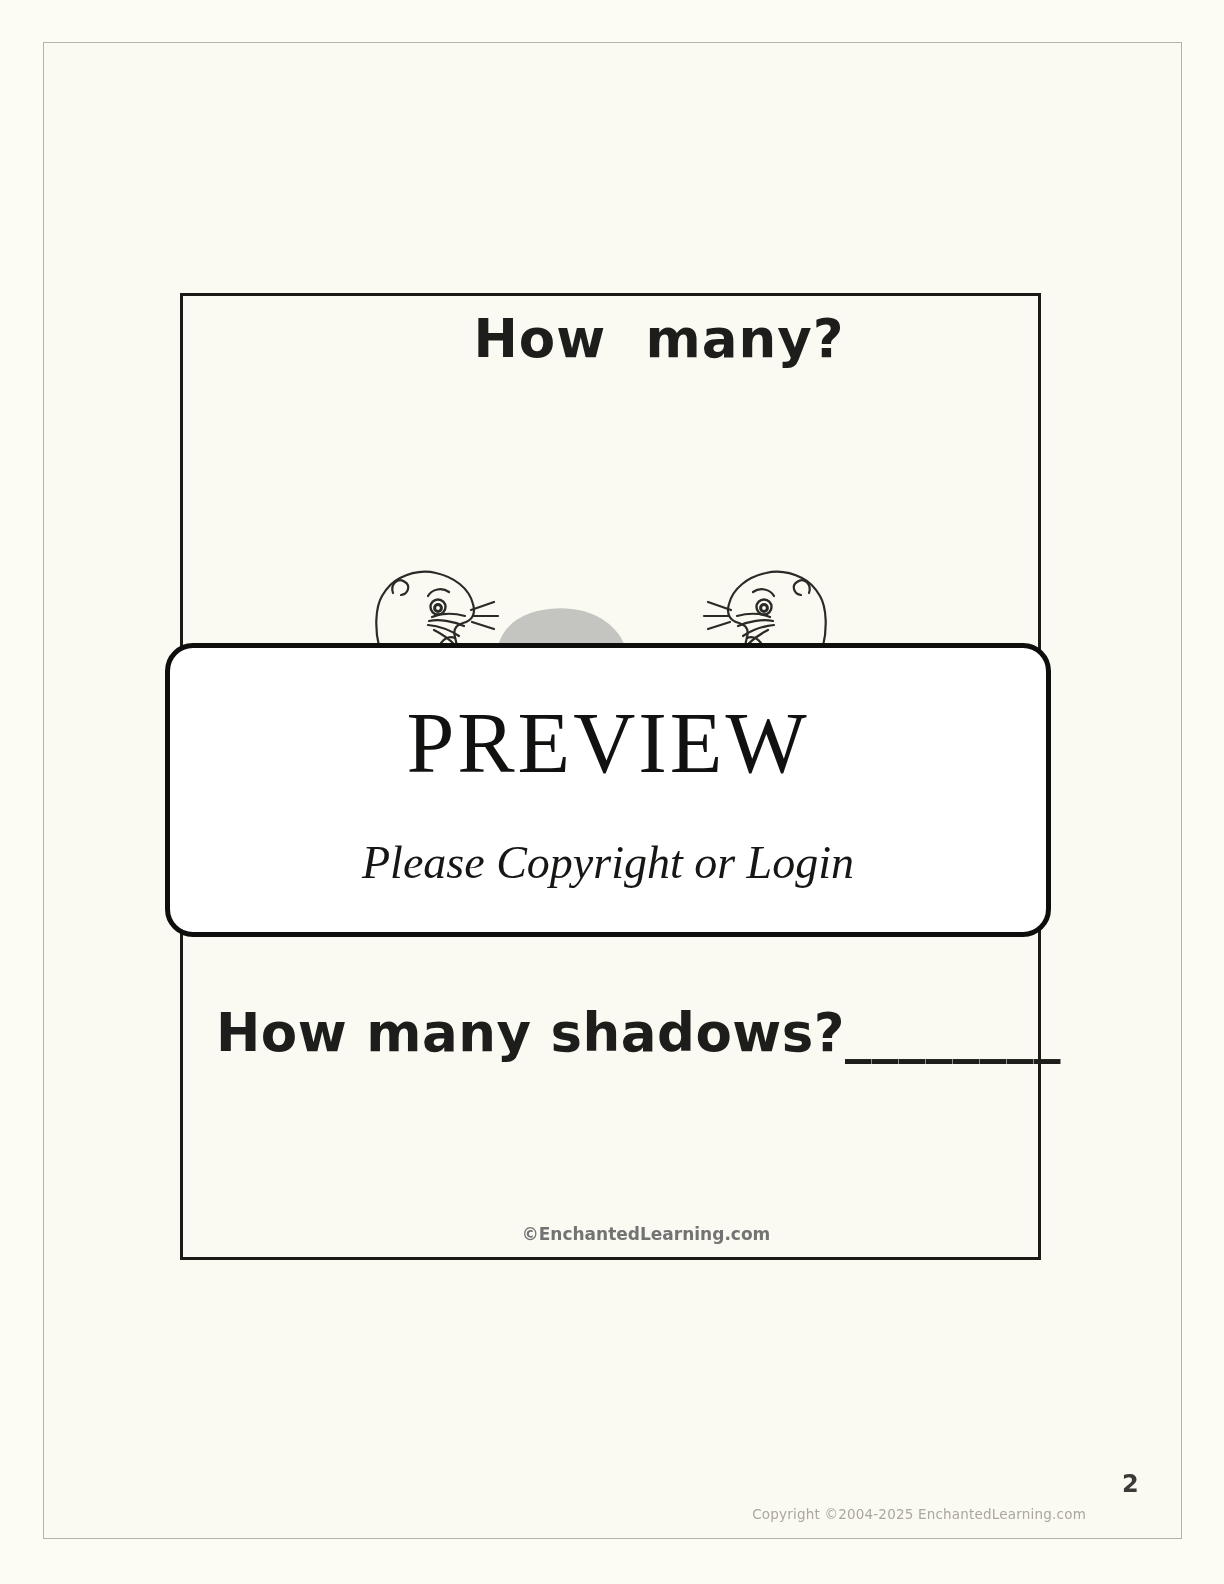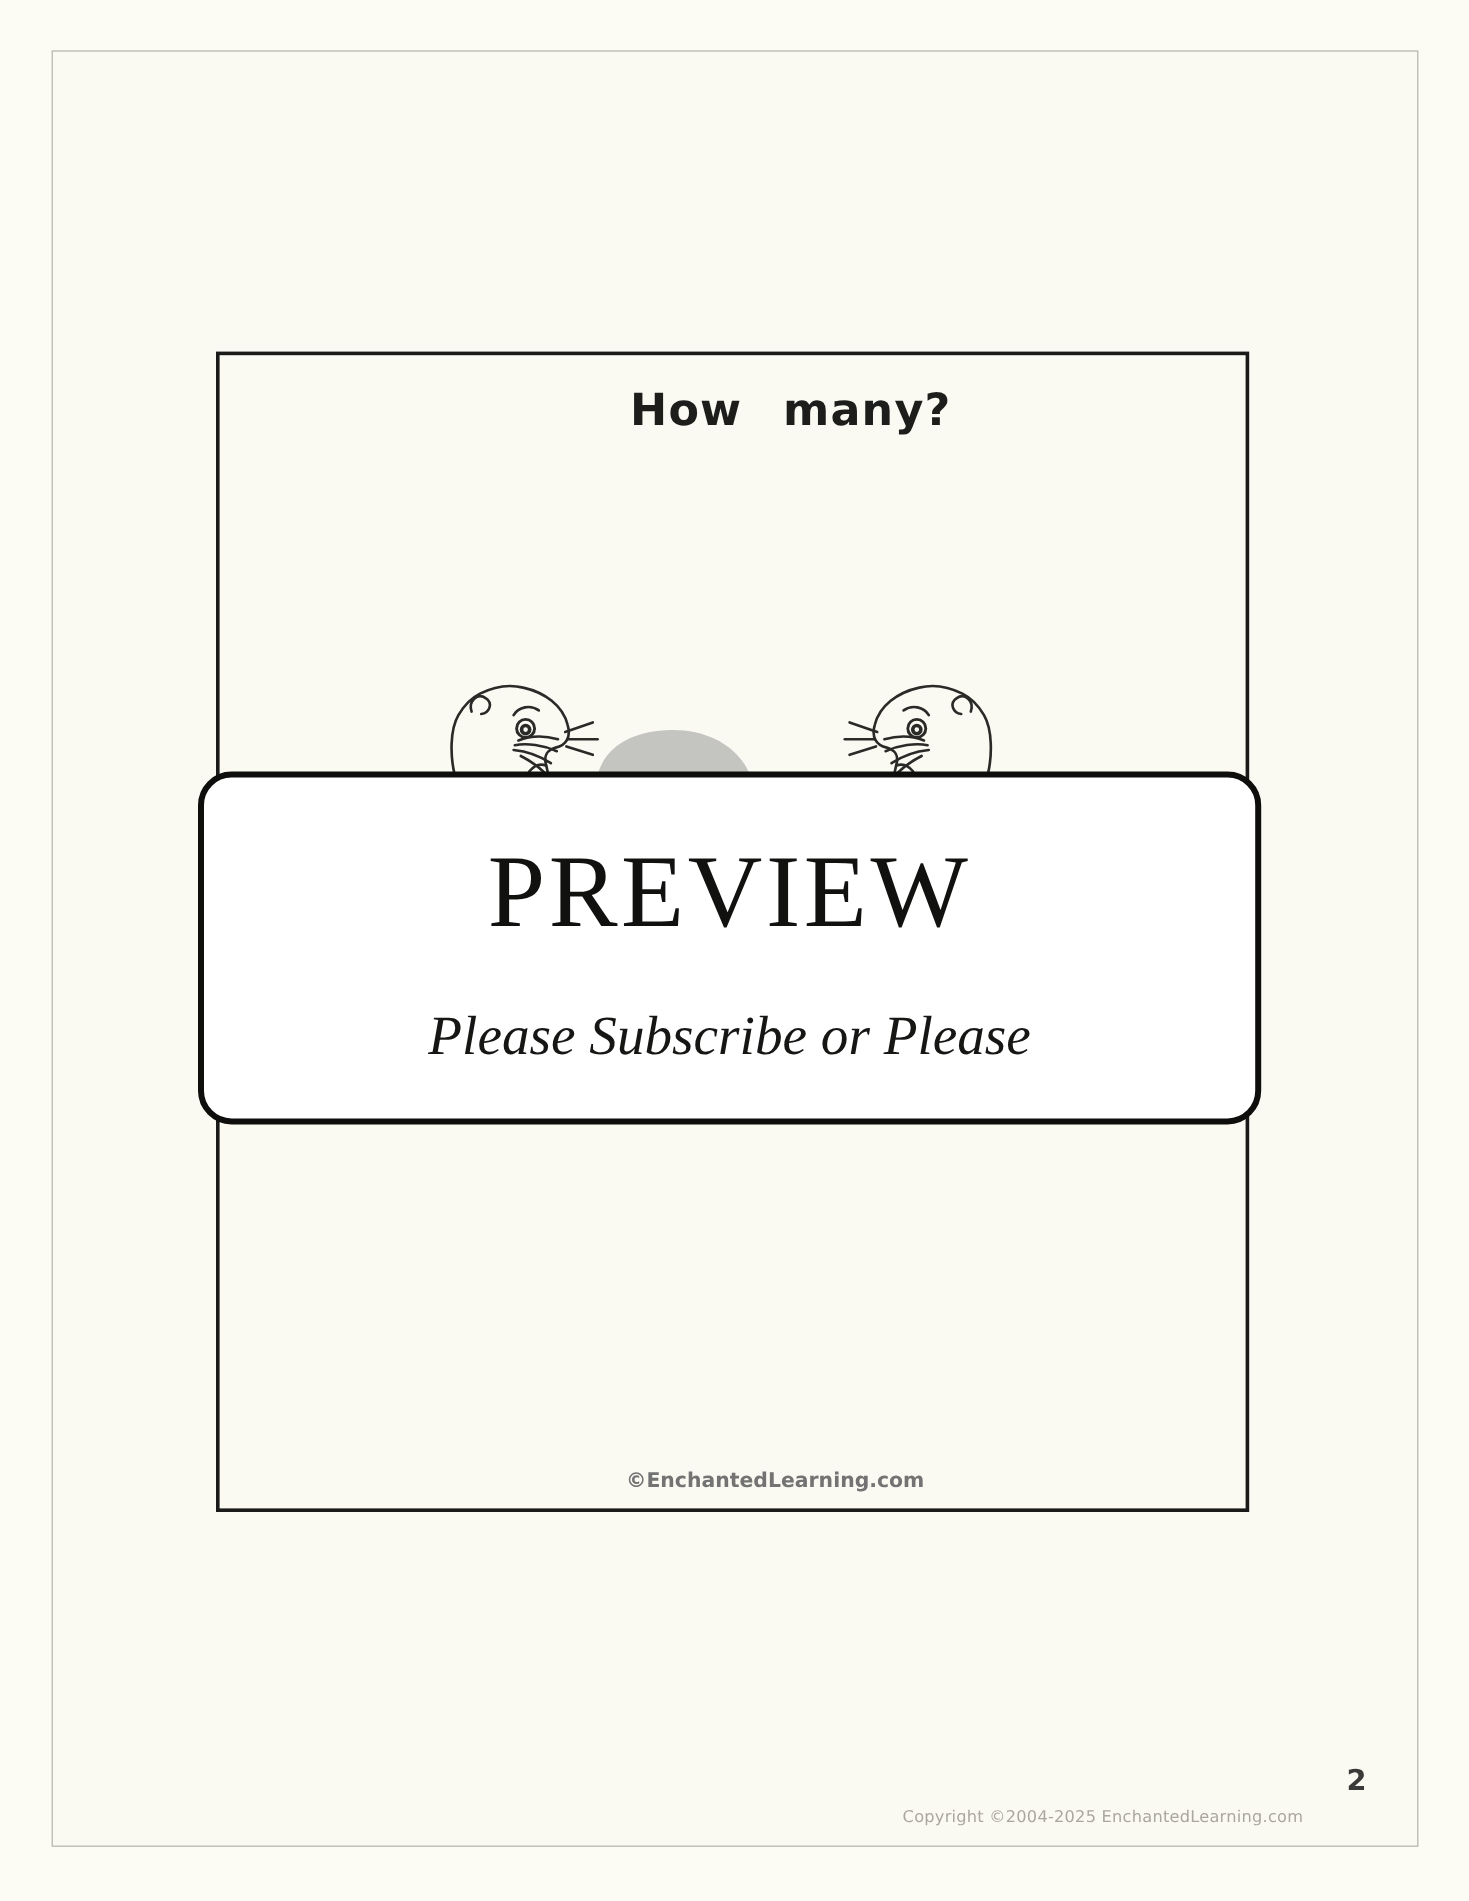--- a/index.html
+++ b/index.html
@@ -21,24 +21,24 @@
   .ws-box {
     position:absolute;
     left:180px; top:293px;
     width:861px; height:967px;
     border:3px solid #1a1a18;
     background:#fbfaf2;
     z-index:1;
   }
   .ws-title {
     position:absolute;
-    left:180px; top:320px;
+    left:180px; top:308px;
     width:958px;
     text-align:center;
-    font-size:37px;
+    font-size:53px;
     font-weight:bold;
     letter-spacing:1px;
     word-spacing:20px;
     color:#1d1d1b;
     z-index:2;
     white-space:nowrap;
   }
   .scene-art { position:absolute; z-index:2; }
   .art-groundhog-left  { left:372px; top:566px; }
   .art-shadow          { left:497px; top:608px; }
@@ -163,24 +163,25 @@
       <path d="M62,64 c8,4 16,10 21,15"></path>
       <path d="M99,44 l23,-8"></path>
       <path d="M101,50 l25,0"></path>
       <path d="M100,56 l22,7"></path>
       <path d="M69,77 c4,-5 9,-7 14,-5"></path>
     </g>
   </svg>
 
   <div class="preview-box">
     <div class="preview-title">PREVIEW</div>
-    <div class="preview-subtitle">Please Subscribe or Please</div>
+    <div class="preview-subtitle">Please Copyright or Login</div>
   </div>
 
   <div class="questions">
+    <div class="question-line">How many shadows?________</div>
   </div>
 
   <div class="site-credit">©EnchantedLearning.com</div>
 
   <div class="footer-copyright">Copyright ©2004-2025 EnchantedLearning.com</div>
 
   <div class="page-number">2</div>
 
 </div>
 

